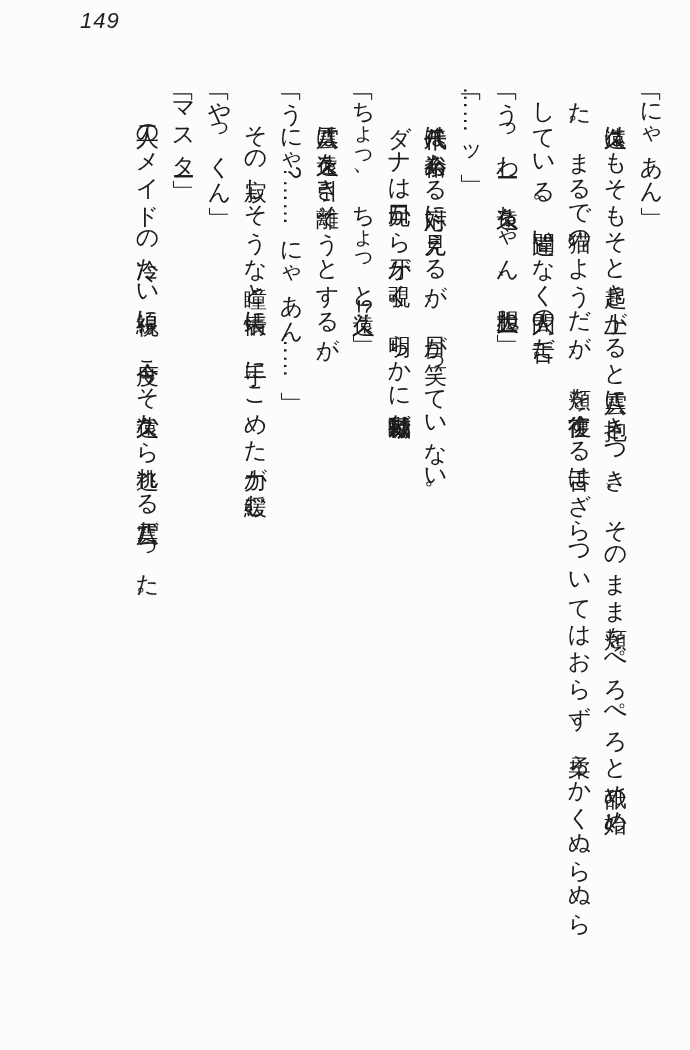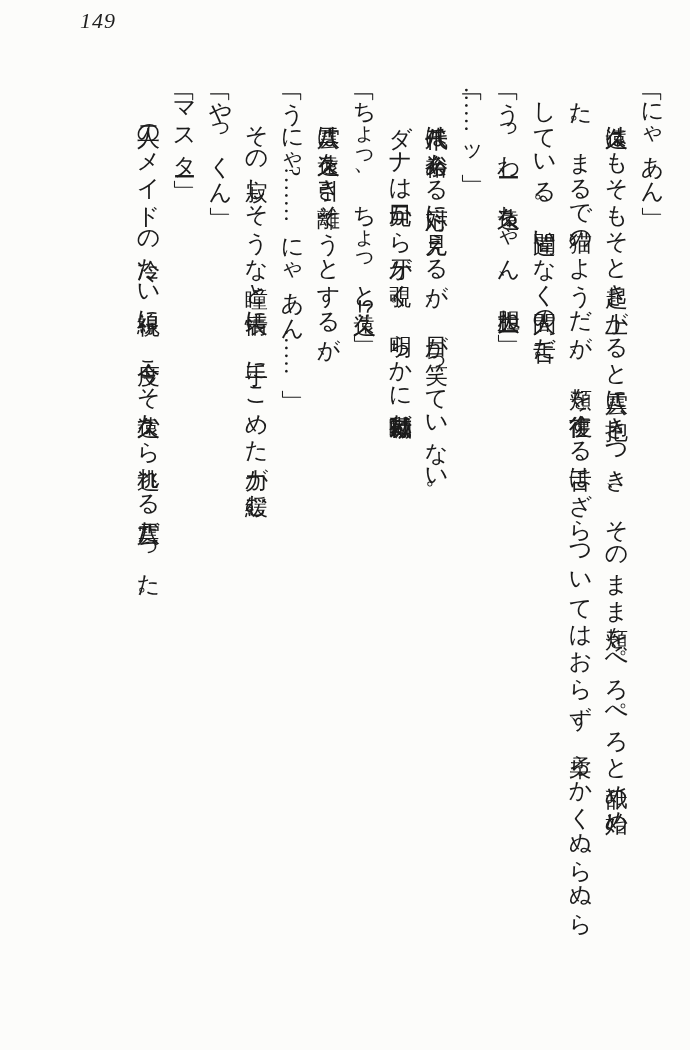--- a/index.html
+++ b/index.html
@@ -9,21 +9,21 @@
   body {
     width: 690px;
     height: 1050px;
     background: #fcfcfa;
     position: relative;
     overflow: hidden;
   }
   .page {
     position: absolute;
     inset: 0;
-    font-family: Liberation Serif, serif;
+    font-family: Liberation Sans, sans-serif;
     color: #1b1b1b;
   }
   .page-number {
     position: absolute;
     left: 80px;
     top: 8px;
     font-size: 22px;
     font-style: italic;
     letter-spacing: 1px;
     color: #1f1f1f;

